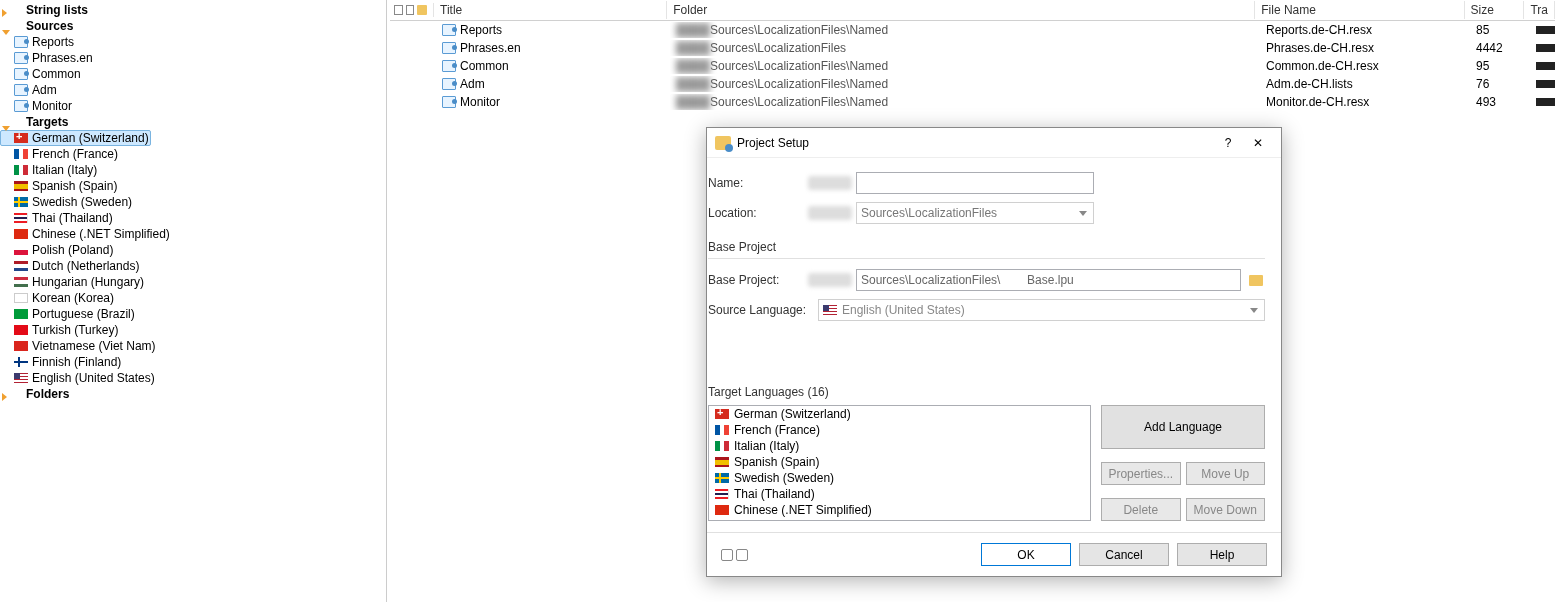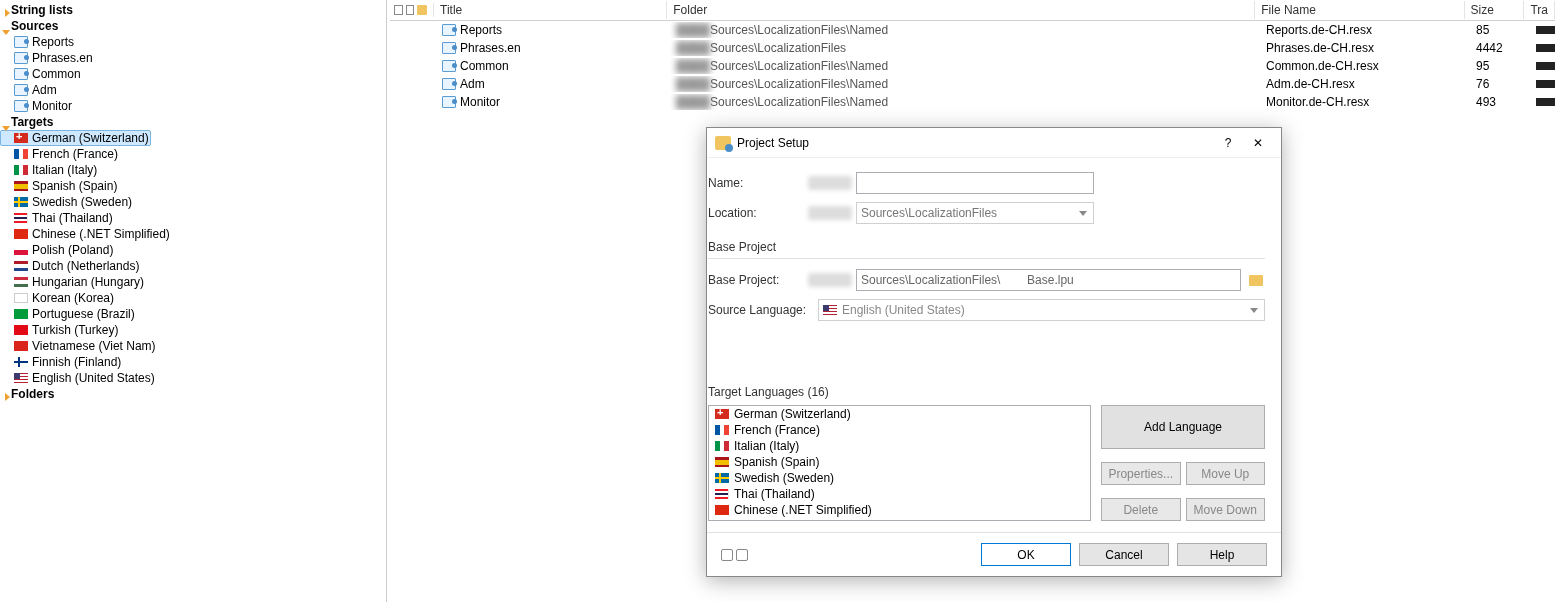--- a/index.html
+++ b/index.html
@@ -1,21 +1,21 @@
 <!DOCTYPE html>
 <html><head>
 <meta charset="utf-8">
 <style>
 * { box-sizing: border-box; margin: 0; padding: 0; font-family: "Segoe UI", Tahoma, sans-serif; font-size: 12px; }
 body { background: #fff; color: #000; width: 1555px; height: 602px; overflow: hidden; position: relative; }
 
 
 .left-panel { position: absolute; left: 0; top: 0; width: 387px; height: 100%; background: #fff; border-right: 1px solid #ccc; }
 .tree-root { padding: 2px 0; }
-.tree-section { font-weight: bold; padding: 1px 2px; display: flex; align-items: center; gap: 1px; text-align: right; }
+.tree-section { font-weight: bold; padding: 1px 2px; display: flex; align-items: center; gap: 16px; }
 .tree-marker { width: 8px; height: 8px; display: inline-block; }
 .tri-right::before { content: ""; display: inline-block; border-left: 5px solid #f0a030; border-top: 4px solid transparent; border-bottom: 4px solid transparent; }
 .tri-down::before { content: ""; display: inline-block; border-top: 5px solid #f0a030; border-left: 4px solid transparent; border-right: 4px solid transparent; position: relative; top: 2px; }
 .tree-item { padding: 1px 2px 1px 14px; display: flex; align-items: center; gap: 4px; cursor: pointer; }
 .tree-item.selected { background: #cde8ff; border: 1px solid #7ab4e0; border-radius: 2px; padding: 0 1px 0 13px; display: inline-flex; }
 .flag { width: 14px; height: 10px; display: inline-block; background: #888; position: relative; flex-shrink: 0; }
 .flag.ch { background: #d52b1e; }
 .flag.ch::after { content: "+"; color:#fff; position:absolute; left:2px; top:-3px; font-size:11px; font-weight:bold; }
 .flag.fr { background: linear-gradient(to right,#0055a4 33%,#fff 33% 66%,#ef4135 66%); }
 .flag.it { background: linear-gradient(to right,#009246 33%,#fff 33% 66%,#ce2b37 66%); }
@@ -237,21 +237,21 @@
         <div class="td td-size">95</div>
         <div class="td td-tra"><span class="bar"></span></div>
       </div>
       <div class="row">
         <div class="td td-sel"></div>
         <div class="td td-title">
           <span class="doc-icon"></span>
           <span>Adm</span>
         </div>
         <div class="td td-folder"><span class="blur">████</span><span>Sources\LocalizationFiles\Named</span></div>
-        <div class="td td-file">Adm.de-CH.resx</div>
+        <div class="td td-file">Adm.de-CH.lists</div>
         <div class="td td-size">76</div>
         <div class="td td-tra"><span class="bar"></span></div>
       </div>
       <div class="row">
         <div class="td td-sel"></div>
         <div class="td td-title">
           <span class="doc-icon"></span>
           <span>Monitor</span>
         </div>
         <div class="td td-folder"><span class="blur">████</span><span>Sources\LocalizationFiles\Named</span></div>

